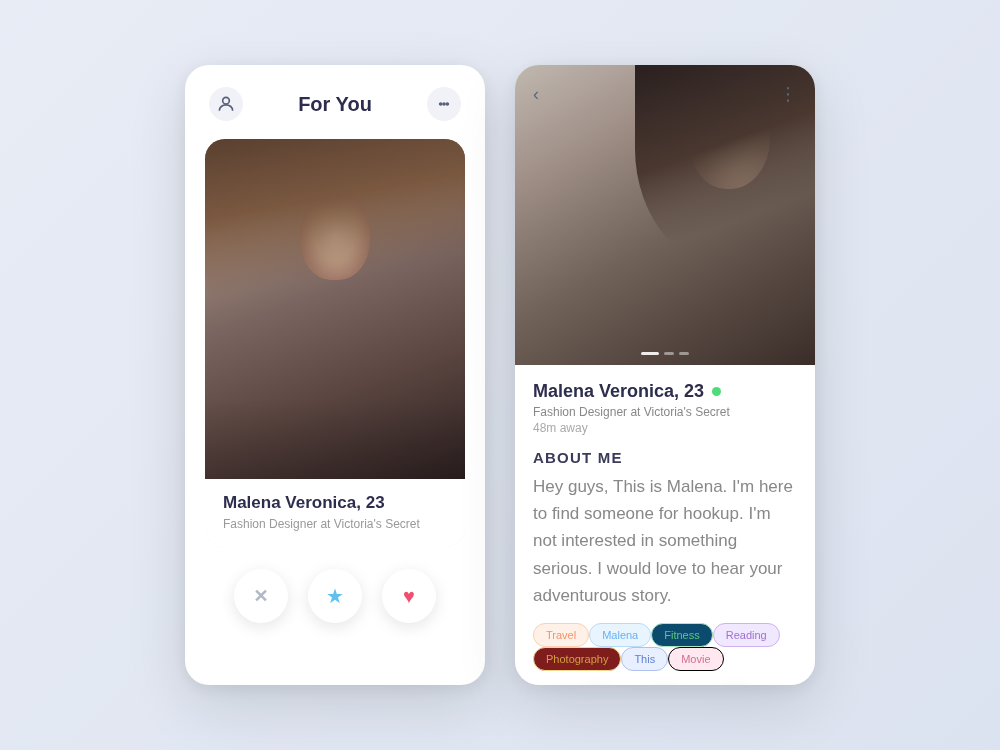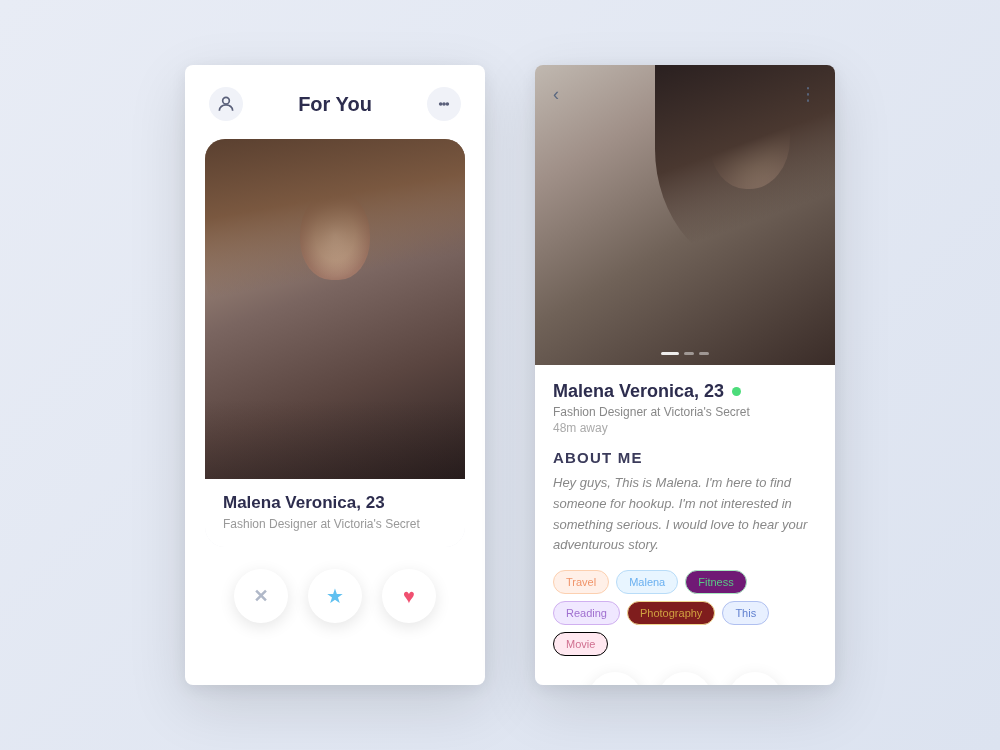--- a/index.html
+++ b/index.html
@@ -11,25 +11,24 @@
       align-items: center;
       justify-content: center;
       gap: 30px;
       font-family: -apple-system, BlinkMacSystemFont, 'Segoe UI', sans-serif;
       overflow: hidden;
     }
 
     
     .phone {
       background: #ffffff;
-      border-radius: 8px;
+      border-radius: 24px;
       box-shadow: 0 20px 60px rgba(0,0,0,0.12), 0 4px 16px rgba(0,0,0,0.07);
       overflow: hidden;
       position: relative;
-      margin-left: 20px;
     }
 
     
     .phone-left {
       width: 300px;
       height: 620px;
       display: flex;
       flex-direction: column;
       align-items: center;
     }
@@ -270,45 +269,43 @@
     .section-title {
       font-size: 15px;
       font-weight: 700;
       letter-spacing: 0.08em;
       color: #3a3a5a;
       margin-bottom: 7px;
       text-transform: uppercase;
     }
 
     .about-text {
-      font-size: 13px;
+      font-size: 17px;
       color: #888;
       line-height: 1.6;
       margin-bottom: 14px;
-      font-style: italic;
     }
 
     .interests-wrap {
       display: flex;
       flex-wrap: wrap;
-      gap: 7px;
       margin-bottom: 16px;
     }
 
     .tag {
       padding: 5px 12px;
       border-radius: 20px;
       font-size: 11px;
       font-weight: 500;
       cursor: pointer;
     }
 
     .tag-travel    { background: #fff0e8; color: #f0956a; border: 1px solid #fcd0b0; }
     .tag-dance     { background: #e8f5ff; color: #6ab0f0; border: 1px solid #b8dcf8; }
-    .tag-fitness   { background: #701a75; color: #5ac885; border: 1px solid #a8e8c0; }
+    .tag-fitness   { background: #0c4a6e; color: #5ac885; border: 1px solid #a8e8c0; }
     .tag-reading   { background: #f0e8ff; color: #a070d0; border: 1px solid #d0b0f0; }
     .tag-photography { background: #7f1d1d; color: #d0a040; border: 1px solid #f0d890; }
     .tag-music     { background: #e8f0ff; color: #6080d0; border: 1px solid #b0c0f0; }
     .tag-movie     { background: #ffe8f0; color: #d07090; border: 1px solid #000000; }
 
     .right-action-buttons {
       display: flex;
       gap: 16px;
       justify-content: center;
       margin: 4px 0 14px;

